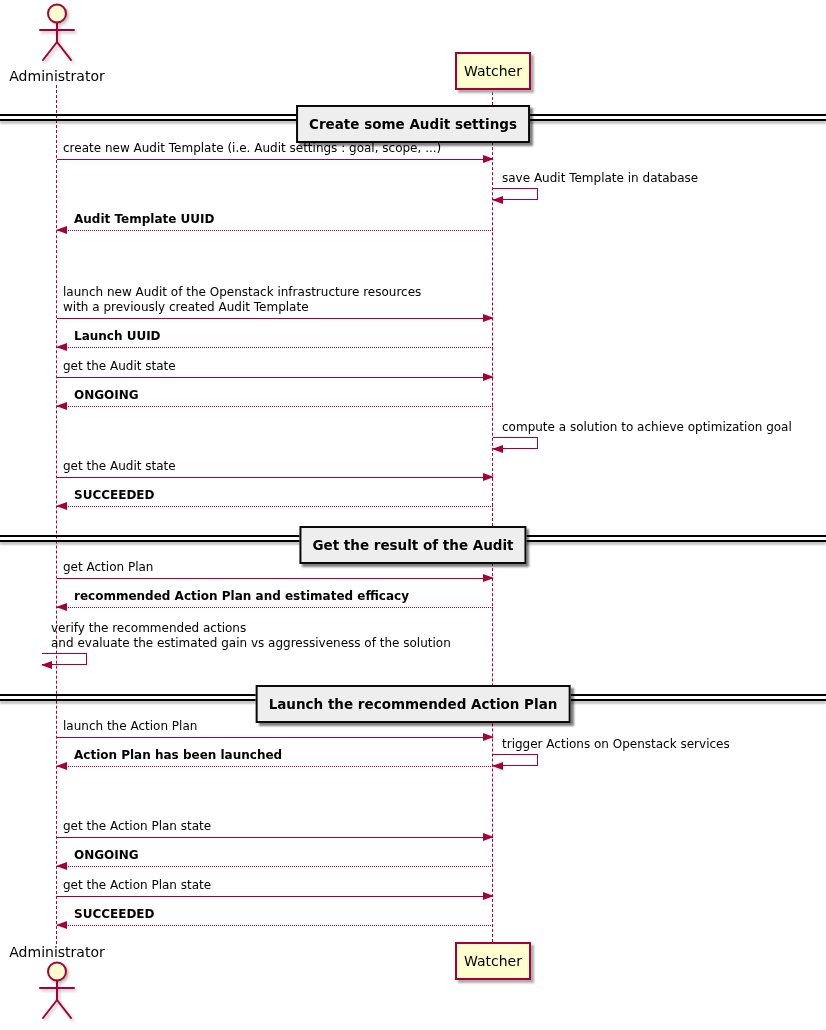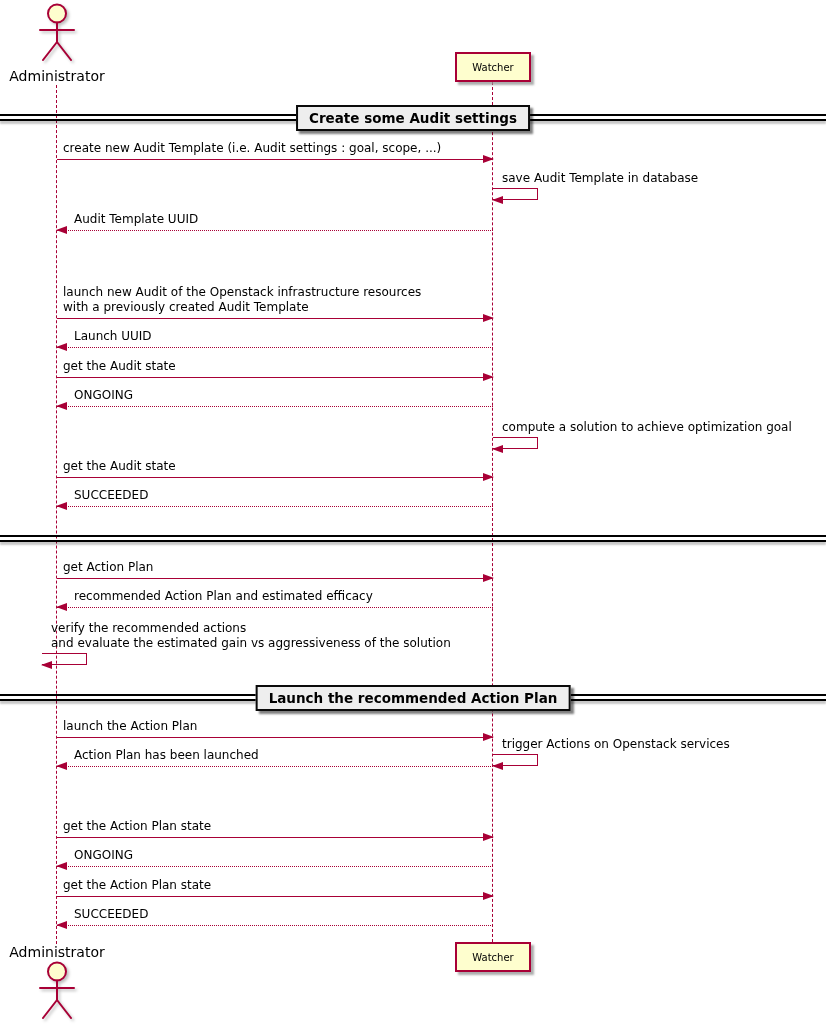--- a/index.html
+++ b/index.html
@@ -10,44 +10,44 @@
   }
   .lifeline {
     position:absolute; width:0;
     border-left:1px dashed var(--arrow,#A80036);
   }
   .actor-figure { position:absolute; filter:drop-shadow(2.5px 2.5px 1.5px #bdbdbd); }
   .actor-figure circle { fill:var(--participant_fill,#FEFECE); stroke:var(--arrow,#A80036); stroke-width:2; }
   .actor-figure line { stroke:var(--arrow,#A80036); stroke-width:2; stroke-linecap:round; }
   .actor-label { position:absolute; text-align:center; font-size:14px; line-height:16px; }
   .participant {
-    position:absolute; width:76px; height:30px; box-sizing:border-box;
+    position:absolute; width:76px; height:38px; box-sizing:border-box;
     background:var(--participant_fill,#FEFECE); border:2px solid var(--arrow,#A80036);
     box-shadow:3px 3px 2px rgba(145,145,145,0.75);
-    display:flex; align-items:center; justify-content:center; font-size:10px;
+    display:flex; align-items:center; justify-content:center; font-size:14px;
   }
   .divider { position:absolute; left:0; width:826px; height:26px; }
   .divider-lines {
     position:absolute; left:0; right:0; top:9px; height:3px;
     border-top:2px solid var(--divider_border,#000);
     border-bottom:2px solid var(--divider_border,#000);
     box-shadow:0 3px 2px rgba(0,0,0,0.22);
   }
   .divider-box {
     position:absolute; left:50%; transform:translateX(-50%); top:0;
     background:var(--divider_fill,#EEEEEE); border:2px solid #0a0a0a;
     box-shadow:3px 3px 2px rgba(0,0,0,0.5);
-    padding:3px 11px; font-size:13.5px; font-weight:bold; white-space:nowrap;
+    padding:9px 11px; font-size:13.5px; font-weight:bold; white-space:nowrap;
   }
   .msg { position:absolute; left:57px; width:436px; height:0; }
   .msg .lbl {
     position:absolute; bottom:3px; left:6px; font-size:12px; line-height:15px;
     white-space:pre;
   }
-  .msg .lbl-return { left:17px; }
+  .msg .lbl-return { left:17px;font-weight:bold; }
   .msg .line { position:absolute; left:0; right:0; top:0; border-top:1px solid var(--arrow,#A80036); }
   .msg .line.dotted { border-top:1px dotted var(--arrow,#A80036); }
   .ah { position:absolute; width:0; height:0; border-style:solid; }
   .ah-right { right:-1px; top:-5px; border-width:4.5px 0 4.5px 11px; border-color:transparent transparent transparent var(--arrow,#A80036); }
   .ah-left  { left:-1px;  top:-5px; border-width:4.5px 11px 4.5px 0; border-color:transparent var(--arrow,#A80036) transparent transparent; }
   .selfmsg { position:absolute; width:45px; height:12px; }
   .selfmsg .lbl {
     position:absolute; bottom:14px; left:9px; font-size:12px; line-height:15px; white-space:pre;margin-top:28px;
   }
   .selfmsg .loop {
@@ -74,20 +74,21 @@
   <div class="actor-label" style="left:0; top:68px; width:114px">Administrator</div>
 
   <div class="participant" style="left:455px; top:52px">Watcher</div>
 
   <div class="divider" style="top:105px">
     <div class="divider-lines"></div>
     <div class="divider-box">Create some Audit settings</div>
   </div>
   <div class="divider" style="top:526px">
     <div class="divider-lines"></div>
+    <div class="divider-box">Get the result of the Audit</div>
   </div>
   <div class="divider" style="top:685px">
     <div class="divider-lines"></div>
     <div class="divider-box">Launch the recommended Action Plan</div>
   </div>
 
   <div class="msg" style="top:159px">
     <div class="lbl">create new Audit Template (i.e. Audit settings : goal, scope, ...)</div>
     <div class="line">
         <i class="ah ah-right"></i>

